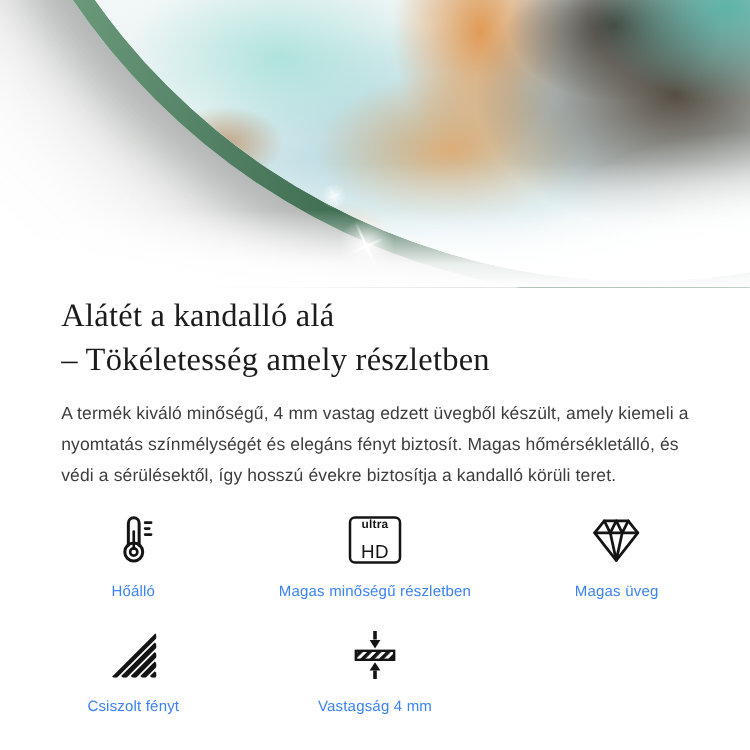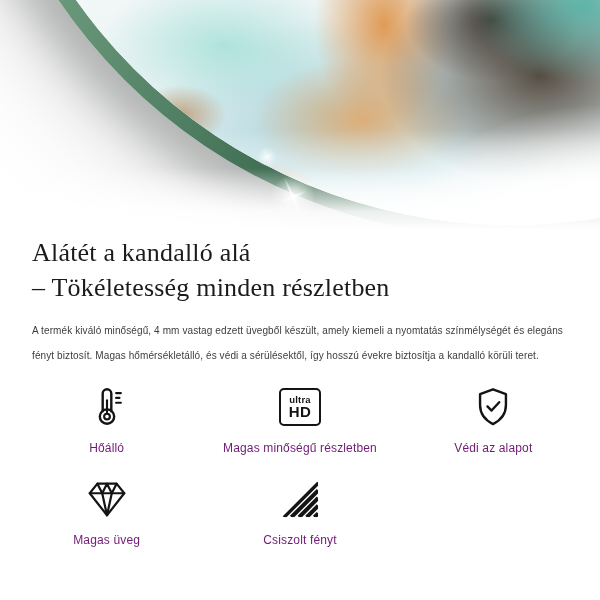--- a/index.html
+++ b/index.html
@@ -43,40 +43,40 @@
     background:linear-gradient(180deg, rgba(255,255,255,0), #fff 45%, #fff 55%, rgba(255,255,255,0)); }
   .sparkle .ray-h { position:absolute; left:-15px; top:-1px; width:30px; height:2px;
     background:linear-gradient(90deg, rgba(255,255,255,0), #fff 45%, #fff 55%, rgba(255,255,255,0)); }
   .sparkle-main { left:293px; top:197px; transform:rotate(-24deg); }
   .sparkle-small { left:267px; top:157px; transform:rotate(-24deg) scale(.45); opacity:.8; }
 
   .hero-fade { position:absolute; left:0; right:0; bottom:0; height:62px;
     background:linear-gradient(180deg, rgba(255,255,255,0) 0%, rgba(255,255,255,.9) 70%, #fff 100%); }
 
   
-  .content { padding:0 32px; }
+  .content { padding:0 49px; }
   h1 { margin-top:5px; font-family:"Liberation Serif","DejaVu Serif",serif;
     font-weight:400; font-size:26px; line-height:35px; color:#1b1b1b; letter-spacing:.2px; }
   h1 span { display:block; }
-  .desc { margin-top:13px; max-width:538px; font-size:10px; line-height:25px;
+  .desc { margin-top:13px; max-width:538px; font-size:14px; line-height:25px;
     color:#3d3d3d; letter-spacing:.1px; }
 
   
   .features { margin-top:14px; padding:0 10px; display:grid;
     grid-template-columns:1fr 1fr 1fr; row-gap:19px; }
   .feature { display:flex; flex-direction:column; align-items:center; }
   .icon-box { height:50px; display:flex; align-items:center; justify-content:center; }
   .feature svg { display:block; }
-  .flabel { margin-top:9px; font-size:12px; color:#701a75; letter-spacing:.15px; }
+  .flabel { margin-top:9px; font-size:12px; color:#3b82f6; letter-spacing:.15px; }
 
   .hd-badge { width:42px; height:38px; border:2.5px solid #141414; border-radius:5px;
-    display:flex; flex-direction:column; align-items:center; justify-content:center;
+    display:flex; flex-direction:column; align-items:center; justify-content:space-between;
     line-height:1; color:#141414; }
   .hd-badge .t { font-size:9.5px; font-weight:700; letter-spacing:.2px; }
-  .hd-badge .b { font-size:15px; font-weight:700; margin-top:0; letter-spacing:.3px; }
+  .hd-badge .b { font-size:15px; font-weight:400; margin-top:0; letter-spacing:.3px; }
 </style>
 </head>
 <body>
 
 <div class="hero">
   <div class="disc-outer">
     <div class="disc-inner">
       <div class="marble-art"></div>
     </div>
   </div>
@@ -89,21 +89,21 @@
     <div class="glow"></div>
       <div class="ray-v"></div>
       <div class="ray-h"></div>
   </div>
   <div class="hero-fade"></div>
 </div>
 
 <div class="content">
   <h1>
     <span>Alátét a kandalló alá</span>
-    <span>– Tökéletesség minden részletben</span>
+    <span>– Tökéletesség amely részletben</span>
   </h1>
   <p class="desc">A termék kiváló minőségű, 4 mm vastag edzett üvegből készült, amely kiemeli a nyomtatás színmélységét és elegáns fényt biztosít. Magas hőmérsékletálló, és védi a sérülésektől, így hosszú évekre biztosítja a kandalló körüli teret.</p>
 </div>
 
 <div class="features">
 
   <div class="feature">
     <div class="icon-box">
       <svg width="46" height="46" viewBox="0 0 48 48" fill="none" stroke="#141414" stroke-width="2.5" stroke-linecap="round" stroke-linejoin="round">
         <path d="M19.5 28.5 V10 a4.5 4.5 0 0 1 9 0 V28.5"></path>
@@ -119,29 +119,20 @@
   <div class="feature">
     <div class="icon-box">
       <div class="hd-badge">
         <div class="t">ultra</div>
         <div class="b">HD</div>
       </div>
     </div>
     <div class="flabel">Magas minőségű részletben</div>
   </div>
 
-  <div class="feature">
-    <div class="icon-box">
-      <svg width="46" height="46" viewBox="0 0 48 48" fill="none" stroke="#141414" stroke-width="2.5" stroke-linecap="round" stroke-linejoin="round">
-        <path d="M24 5.5 L37.5 10.5 V22 C37.5 31.5 31.8 38 24 41.8 C16.2 38 10.5 31.5 10.5 22 V10.5 Z"></path>
-        <path d="M18.2 23.4 l4.3 4.3 L30.5 19"></path>
-      </svg>
-    </div>
-    <div class="flabel">Védi az alapot</div>
-  </div>
 
   <div class="feature">
     <div class="icon-box">
       <svg width="46" height="46" viewBox="0 0 48 48" fill="none" stroke="#141414" stroke-width="2.3" stroke-linecap="round" stroke-linejoin="round">
         <path d="M14 8 H34 L42 18 L24 41 L6 18 Z"></path>
         <path d="M6 18 H42"></path>
         <path d="M14 8 L19 18 L24 8 L29 18 L34 8"></path>
         <path d="M19 18 L24 41 L29 18"></path>
       </svg>
     </div>
@@ -161,14 +152,32 @@
           <line x1="15" y1="43" x2="43" y2="15"></line>
           <line x1="23" y1="43" x2="43" y2="23"></line>
           <line x1="31" y1="43" x2="43" y2="31"></line>
           <line x1="39" y1="43" x2="43" y2="39"></line>
         </g>
       </svg>
     </div>
     <div class="flabel">Csiszolt fényt</div>
   </div>
 
+  <div class="feature">
+    <div class="icon-box">
+      <svg width="46" height="46" viewBox="0 0 48 48">
+        <defs>
+          <pattern id="hatch" width="5.5" height="5.5" patternUnits="userSpaceOnUse" patternTransform="rotate(45)">
+            <rect width="5.5" height="5.5" fill="#ffffff"></rect>
+            <rect width="3" height="5.5" fill="#141414"></rect>
+          </pattern>
+        </defs>
+        <rect x="8" y="20.5" width="32" height="7.5" fill="url(#hatch)" stroke="#141414" stroke-width="2"></rect>
+        <line x1="24" y1="4" x2="24" y2="11" stroke="#141414" stroke-width="3"></line>
+        <polygon points="24,18.5 19.5,11.5 28.5,11.5" fill="#141414"></polygon>
+        <line x1="24" y1="44" x2="24" y2="37" stroke="#141414" stroke-width="3"></line>
+        <polygon points="24,30 19.5,37 28.5,37" fill="#141414"></polygon>
+      </svg>
+    </div>
+    <div class="flabel">Vastagság 4 mm</div>
+  </div>
 
 </div>
 
 </body></html>

